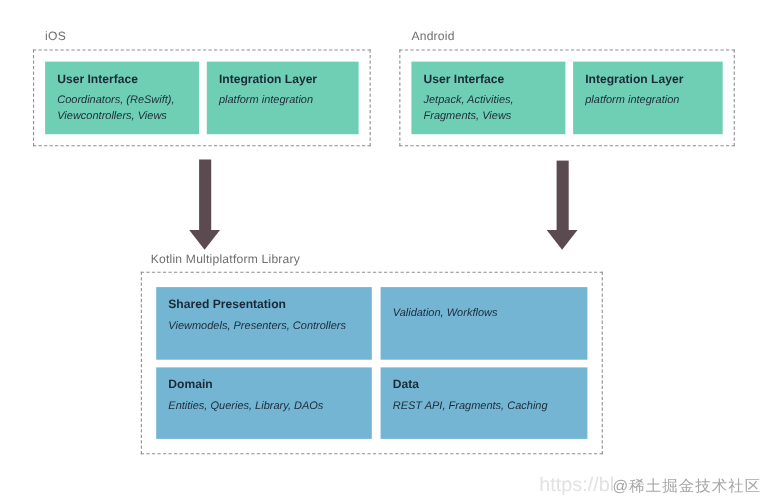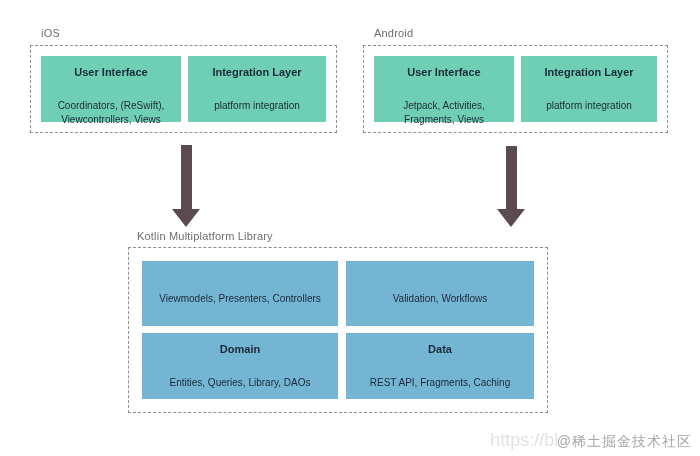--- a/index.html
+++ b/index.html
@@ -15,35 +15,35 @@
   *{margin:0;padding:0;box-sizing:border-box;}
   html,body{background:#fff;}
   body{
     width:700px;height:456px;position:relative;overflow:hidden;
     font-family:"Liberation Sans", sans-serif;
   }
   .plat-label{
     position:absolute;font-size:11px;color:var(--label);letter-spacing:.2px;margin-left:11px;
   }
   .dashed-box{
-    position:absolute;border:1px dashed var(--dash);background:#fff;text-align:center;
+    position:absolute;border:1px dashed var(--dash);background:#fff;
   }
   .row{
     display:flex;gap:7px;padding:10px;height:100%;
   }
   .card{
     padding:10px 11px;color:var(--ink);
   }
   .card.green{background:var(--green);}
   .card.blue{background:var(--blue);}
   .card-title{
     font-size:11px;font-weight:700;white-space:nowrap;color:var(--ink);
   }
   .card-sub{
-    font-size:10px;margin-top:21px;line-height:1.35;color:var(--ink);
+    font-size:10px;font-style:italic;margin-top:7px;line-height:1.35;color:var(--ink);
   }
   .arrow{position:absolute;}
   .arrow .shaft{
     position:absolute;width:11px;background:var(--arrow);
   }
   .arrow .head{
     position:absolute;width:0;height:0;
     border-left:14px solid transparent;border-right:14px solid transparent;
     border-top:18px solid var(--arrow);
   }
@@ -101,20 +101,21 @@
 <div class="arrow">
   <div class="shaft" style="left:506px;top:146px;height:64px"></div>
   <div class="head" style="left:497px;top:209px"></div>
 </div>
 
 <div class="plat-label" style="left:126px;top:230px">Kotlin Multiplatform Library</div>
 
 <div class="dashed-box" style="left:128px;top:247px;width:420px;height:166px">
   <div class="grid">
     <div class="card blue">
+      <div class="card-title">Shared Presentation</div>
       <div class="card-sub">Viewmodels, Presenters, Controllers</div>
     </div>
     <div class="card blue">
       <div class="card-sub">Validation, Workflows</div>
     </div>
     <div class="card blue">
       <div class="card-title">Domain</div>
       <div class="card-sub">Entities, Queries, Library, DAOs</div>
     </div>
     <div class="card blue">

